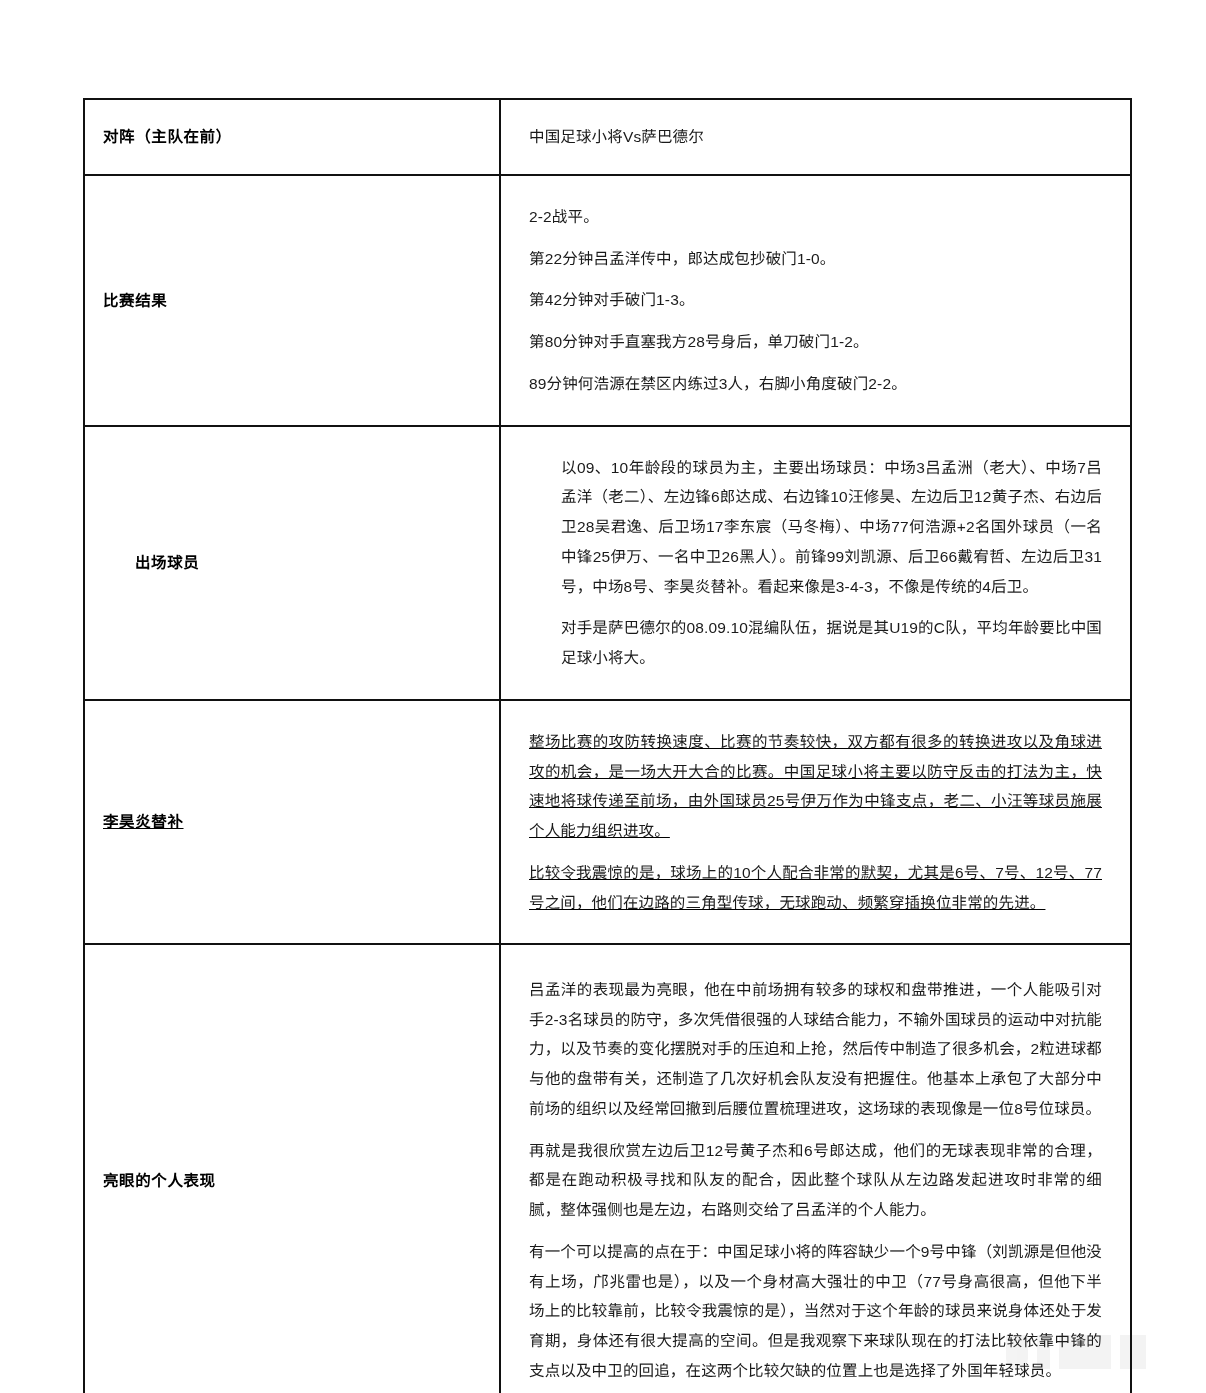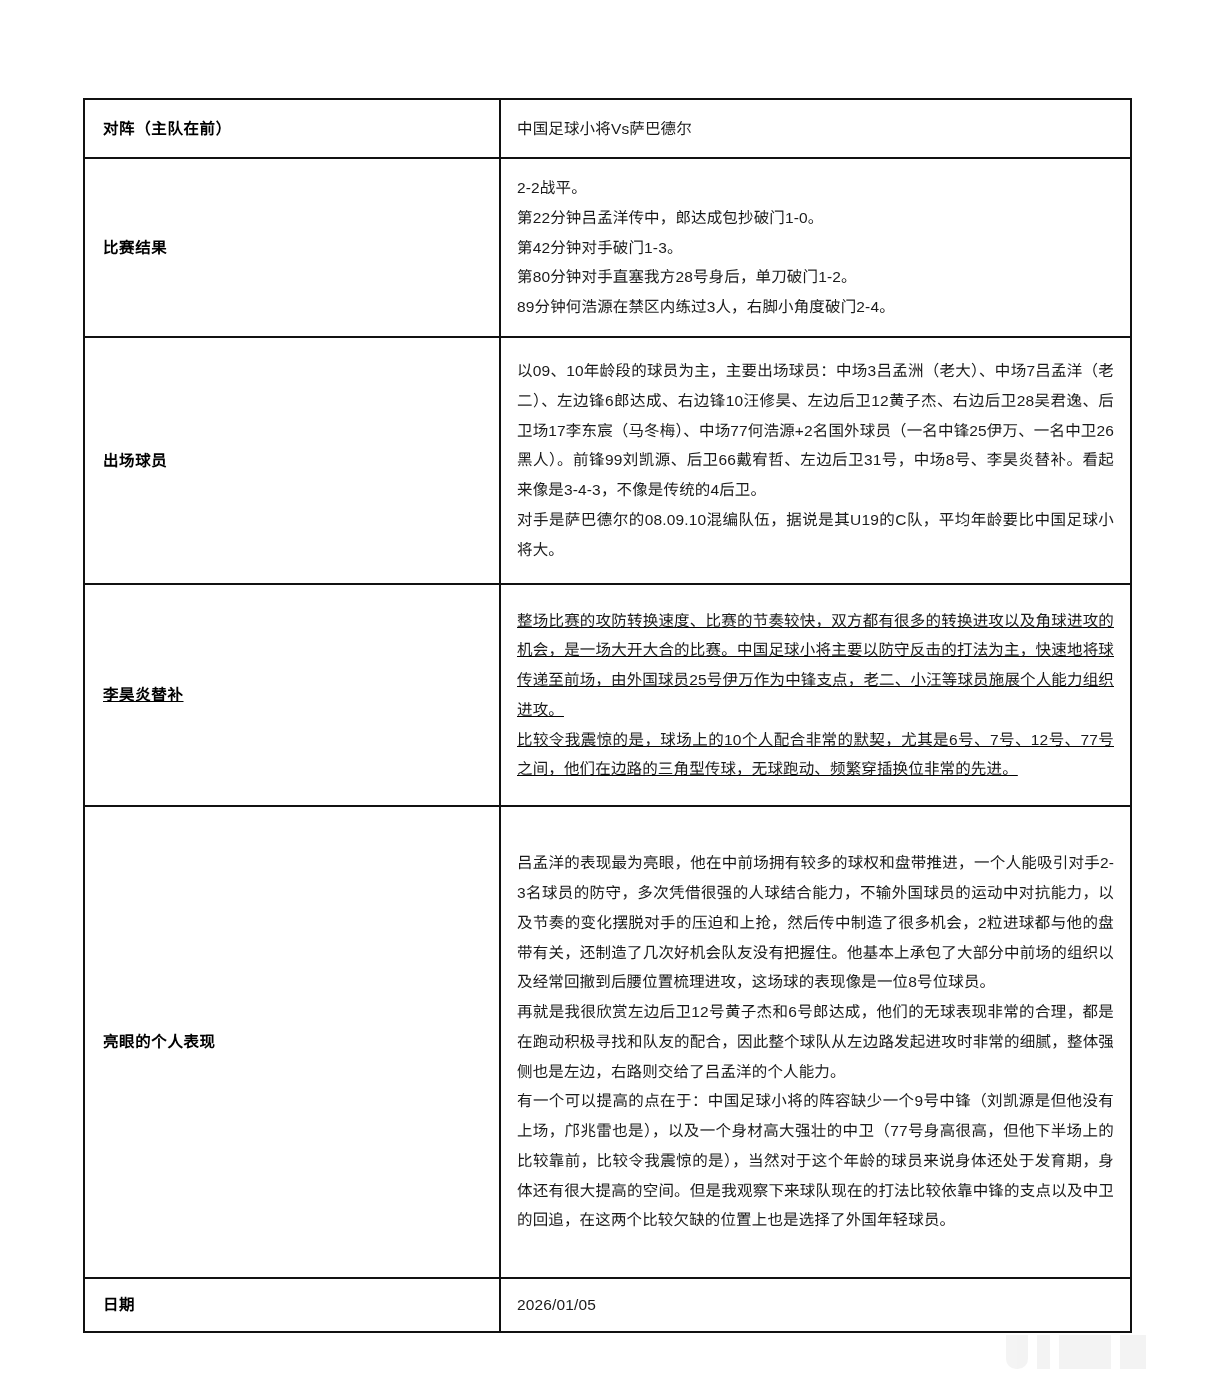--- a/index.html
+++ b/index.html
@@ -63,29 +63,29 @@
     font-size: 15.5px;
     font-weight: normal;
     line-height: 1.92;
     color: #1a1a1a;
     letter-spacing: 0.15px;
     text-align: justify;
     vertical-align: middle;
   }
 
   .value-cell p {
-    margin: 0;
+    margin: 12px;
   }
 
   
   .row-matchup td { height: 57px; }
   .row-matchup .value-cell { padding-top: 10px; padding-bottom: 10px; }
 
   .row-result td { height: 165px; }
-  .row-squad td { height: 245px; }
+  .row-squad td { height: 245px; padding-left: 32px; }
   .row-overview td { height: 220px; text-decoration: underline; }
   .row-highlights td { height: 470px; }
   .row-date td { height: 52px; }
   .row-date .label-cell,
   .row-date .value-cell { padding-top: 8px; padding-bottom: 8px; }
 
   
   .row-squad .label-cell,
   .row-overview .label-cell,
   .row-highlights .label-cell,
@@ -135,21 +135,21 @@
       <tr class="row-result">
         <td class="col-label">
           <div class="label-cell">比赛结果</div>
         </td>
         <td class="col-value">
           <div class="value-cell">
             <p>2-2战平。</p>
             <p>第22分钟吕孟洋传中，郎达成包抄破门1-0。</p>
             <p>第42分钟对手破门1-3。</p>
             <p>第80分钟对手直塞我方28号身后，单刀破门1-2。</p>
-            <p>89分钟何浩源在禁区内练过3人，右脚小角度破门2-4。</p>
+            <p>89分钟何浩源在禁区内练过3人，右脚小角度破门2-2。</p>
           </div>
         </td>
       </tr>
 
       <tr class="row-squad">
         <td class="col-label">
           <div class="label-cell">出场球员</div>
         </td>
         <td class="col-value">
           <div class="value-cell">

